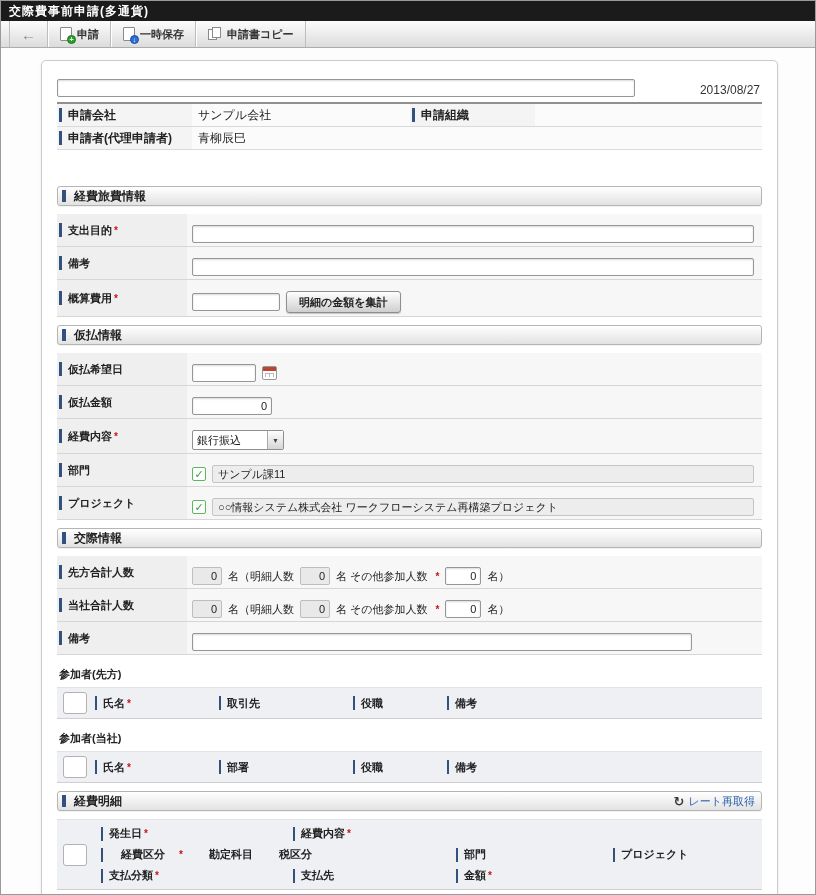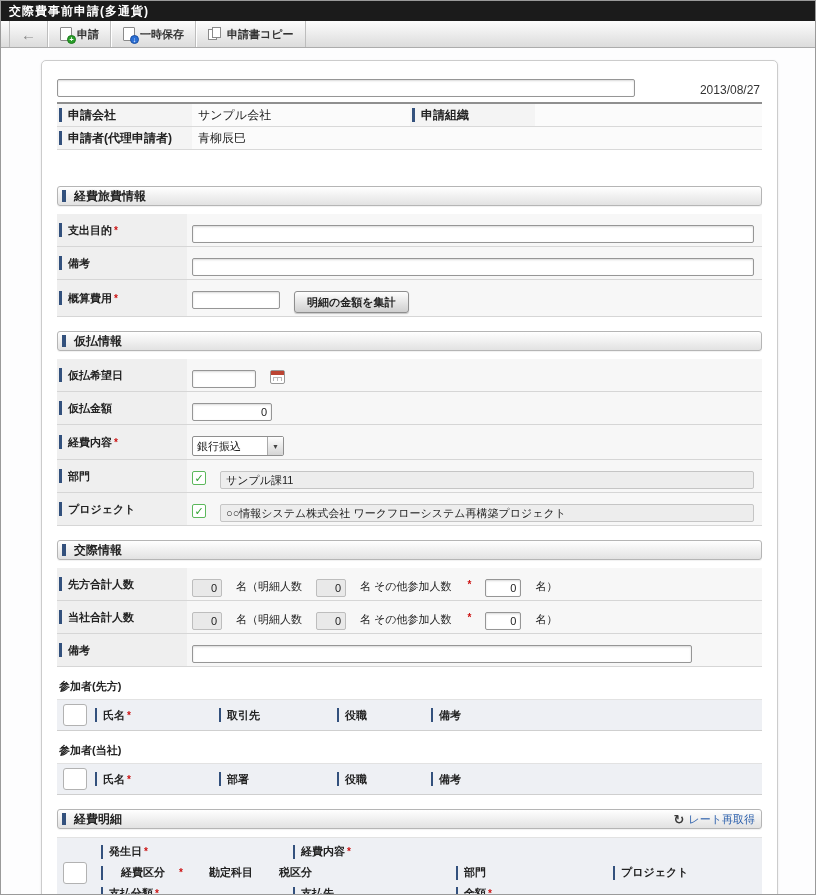--- a/index.html
+++ b/index.html
@@ -37,33 +37,33 @@
   .subject-input { width:578px; height:24px; }
   .date { font-size:12px; color:#333; padding-right:2px; }
   .info-row { display:flex; align-items:stretch; height:23px; border-bottom:1px solid #d9d9d9; font-size:12px; }
   .info-label { display:flex; align-items:center; background:#f4f4f4; font-weight:bold; flex-shrink:0; }
   .info-label .vbar { width:3px; height:14px; background:#33517d; margin:0 6px 0 2px; }
   .info-value { display:flex; align-items:center; background:#fbfbfb; padding-left:6px; }
   .w135 { width:135px; } .w218 { width:218px; } .w125 { width:125px; } .flex1 { flex:1; }
 
   
   .sec { height:20px; display:flex; align-items:center; background:linear-gradient(#ffffff,#e2e2e2); border:1px solid #b5b5b5;
-         border-radius:3px; margin-top:14px; margin-bottom:8px; padding:0 6px 0 4px; box-shadow:0 1px 1px rgba(0,0,0,.06); }
+         border-radius:3px; margin-top:8px; margin-bottom:8px; padding:0 6px 0 4px; box-shadow:0 1px 1px rgba(0,0,0,.06); }
   .sec.first { margin-top:36px; }
   .sec .svbar { width:4px; height:12px; background:#33517d; margin-right:8px; }
   .sec .sec-title { font-weight:bold; font-size:12px; color:#222; }
   .sec .spacer { flex:1; }
   .rate-link { display:flex; gap:4px; align-items:center; color:#2f62ad; font-size:11px; cursor:pointer; }
   .refresh-icon { color:#3a3a3a; font-weight:bold; font-size:13px; }
 
   
   .frow { display:flex; align-items:stretch; border-bottom:1px solid #d6d6d6; background:#f7f7f7; min-height:25px; }
   .flabel { width:130px; display:flex; align-items:center; background:#efefef; font-weight:bold; font-size:11px; color:#222; flex-shrink:0; }
   .flabel .vbar { width:3px; height:14px; background:#33517d; margin:0 6px 0 2px; flex-shrink:0; }
-  .fvalue { flex:1; display:flex; align-items:flex-start; gap:14px; padding:3px 8px 3px 5px; font-size:11px;margin-top:8px; }
+  .fvalue { flex:1; display:flex; align-items:center; gap:6px; padding:3px 8px 3px 5px; font-size:11px;margin-top:8px; }
   .req { color:#cc1111; font-size:10px; margin-left:2px; font-weight:bold; }
 
   
   .tb { background:#fff; border:1px solid #969696; border-radius:2px; box-shadow:inset 0 1px 2px rgba(0,0,0,.15);
         height:18px; display:flex; align-items:center; padding:0 4px; font-size:11px; }
   .tb.grow { flex:1; }
   .tb.num { justify-content:flex-end; }
   .ro { background:#e9e9e9; border:1px solid #bdbdbd; box-shadow:none; }
   .roline { background:#ededed; border:1px solid #c5c5c5; border-radius:2px; height:18px; flex:1;
             display:flex; align-items:center; padding:0 5px; font-size:11px; }
@@ -86,21 +86,21 @@
   .sel-btn { width:16px; background:linear-gradient(#fefefe,#d5d5d5); border-left:1px solid #aaa; font-size:7px; color:#444;
              display:flex; align-items:center; justify-content:center; }
 
   
   .pcaption { font-size:11px; font-weight:bold; color:#222; margin:12px 0 5px 2px; }
   .ptable { border-top:1px solid #e2e2e2; border-bottom:1px solid #cfcfcf; background:#eef0f4; display:flex; align-items:center;
             height:32px; padding-left:6px; }
   .pbox { width:24px; height:22px; background:#fff; border:1px solid #b2b2b2; border-radius:3px; margin-right:8px; flex-shrink:0; cursor:pointer; }
   .pcol { display:flex; align-items:center; font-weight:bold; font-size:11px; align-self:stretch; }
   .cbar { width:2px; height:14px; background:#33517d; margin-right:6px; flex-shrink:0; }
-  .pc1 { width:124px; } .pc2 { width:118px;border-radius:6px; } .pc3 { width:94px; }
+  .pc1 { width:124px; } .pc2 { width:134px;border-radius:6px; } .pc3 { width:94px; }
 
   
   .dtable { border-top:1px solid #e2e2e2; border-bottom:1px solid #cfcfcf; background:#eef0f4; display:flex; padding:3px 0; }
   .dgutter { width:44px; display:flex; align-items:center; padding-left:6px; flex-shrink:0; }
   .drows { flex:1; display:flex; flex-direction:column; }
   .drow { display:flex; align-items:center; height:21px; }
   .dcol { display:flex; align-items:center; font-weight:bold; font-size:11px; align-self:stretch; }
   .dc192 { width:192px; } .dc355 { width:355px;gap:12px; } .dc157 { width:157px; } .dc163 { width:163px; }
   .dsub { margin-left:14px; font-weight:bold; font-size:11px; }
 

